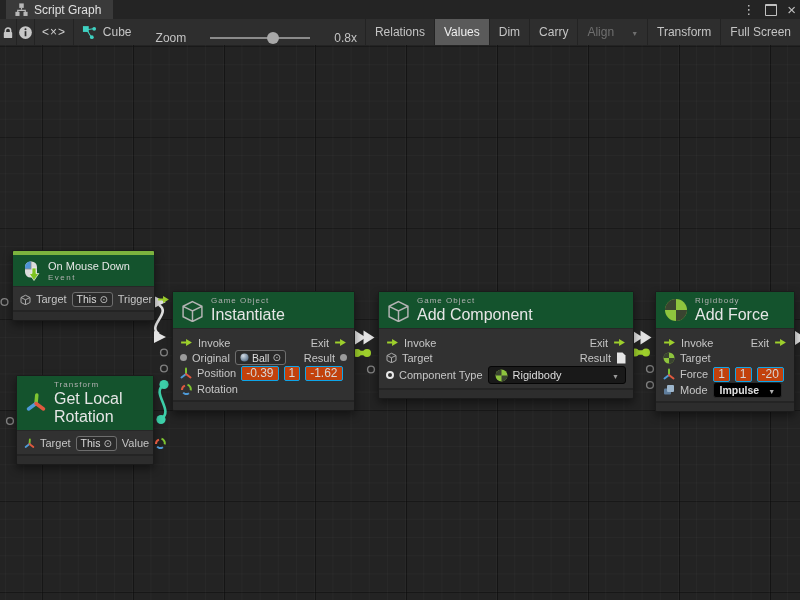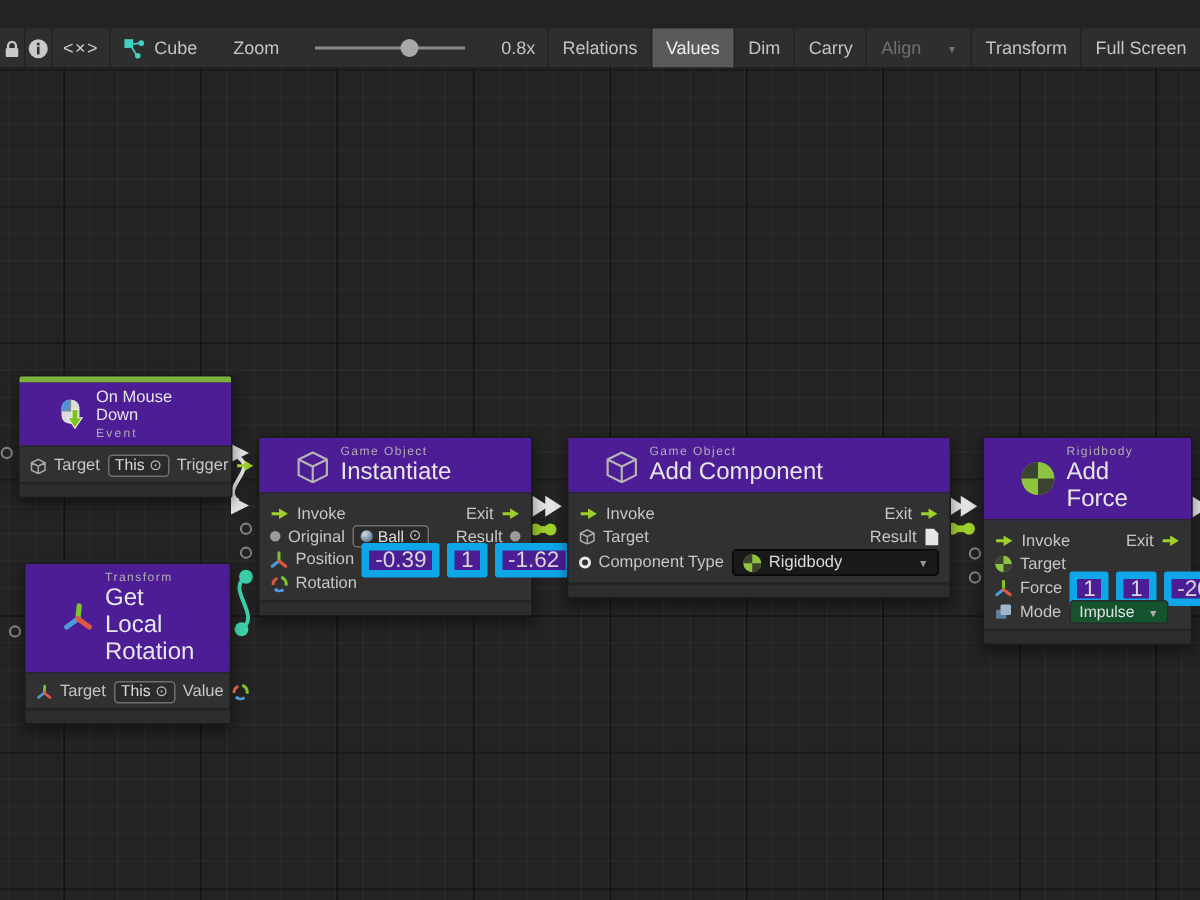--- a/index.html
+++ b/index.html
@@ -12,66 +12,84 @@
   .wc{font-size:13px;line-height:19px;cursor:default;}
   .wc-max{width:10px;height:9px;border:1.5px solid #c0c0c0;border-top-width:2.5px;border-radius:1px;}
   
   .toolbar{position:absolute;left:0;top:19px;width:800px;height:26px;background:#2e2e2e;border-bottom:1px solid #161616;display:flex;align-items:stretch;font-size:12px;color:#c4c4c4;}
   .tb-btn{display:flex;align-items:center;justify-content:center;border-right:1px solid #232323;padding:0 9px;white-space:nowrap;}
   .tb-btn.active{background:#5a5a5a;color:#efefef;}
   .tb-btn.disabled{color:#6f6f6f;gap:12px;}
   .tb-icon{width:26px;padding:0;}
   .tb-code{width:62px;padding:0;color:#cfcfcf;letter-spacing:1px;}
   .tb-breadcrumb{display:flex;align-items:center;gap:6px;padding:0 10px 0 8px;border-right:none;}
-  .tb-zoom{display:flex;align-items:center;gap:24px;padding:0 6px 0 14px;}
+  .tb-zoom{display:flex;align-items:flex-end;gap:24px;padding:0 6px 0 14px;}
   .slider{position:relative;width:100px;height:14px;}
   .slider-track{position:absolute;left:0;right:0;top:6px;height:2px;background:#8b8b8b;}
   .slider-handle{position:absolute;top:1px;width:12px;height:12px;border-radius:50%;background:#a8a8a8;}
   .zoom-value{color:#c4c4c4;}
   .caret{font-size:7px;margin-left:5px;transform:translateY(1px);}
   
   .canvas-bg{position:absolute;left:0;top:45px;width:800px;height:555px;background-color:#232323;
     background-image:
       linear-gradient(to right,rgba(255,255,255,0.022) 1px,transparent 1px),
       linear-gradient(to bottom,rgba(255,255,255,0.022) 1px,transparent 1px),
       linear-gradient(to right,rgba(0,0,0,0.42) 1px,transparent 1px),
       linear-gradient(to bottom,rgba(0,0,0,0.42) 1px,transparent 1px);
     background-size:18.2px 18.2px,18.2px 18.2px,91px 91px,91px 91px;
     background-position:5px 1px,5px 1px,42px 1px,42px 1px;}
   .wires{position:absolute;left:0;top:0;width:800px;height:600px;pointer-events:none;}
   
   .node{position:absolute;background:#313131;border:1px solid #1b1b1b;border-radius:2px;box-shadow:0 4px 9px rgba(0,0,0,.45);color:#c6c6c6;font-size:11px;}
   .n-bar{height:4px;background:#7cb33e;border-radius:1px 1px 0 0;}
-  .n-header{background:#4c1d95;display:flex;align-items:center;gap:7px;padding:4px 24px;border-bottom:1px solid #272727;min-height:26px;box-sizing:border-box;}
+  .n-header{background:#14532d;display:flex;align-items:center;gap:7px;padding:4px 8px;border-bottom:1px solid #272727;min-height:26px;box-sizing:border-box;}
   .n-group{font-size:8px;letter-spacing:1px;color:#b0b0b0;margin-bottom:1px;}
   .n-title{font-size:16px;color:#e6e6e6;}
   .n-sub{font-size:8px;letter-spacing:1.5px;color:#b0b0b0;margin-top:1px;}
   .n-body{padding:6px 7px 3px 7px;}
   .row{display:flex;align-items:center;gap:5px;height:15px;}
   .row.tall{height:16px;}
   .row.taller{height:20px;}
   .right{margin-left:auto;display:flex;align-items:center;gap:5px;}
   .n-footer{height:8px;background:#2d2d2d;border-top:2px solid #242424;border-radius:0 0 2px 2px;}
   .dot{width:7px;height:7px;border-radius:50%;background:#9a9a9a;flex:none;}
   .ring{width:8px;height:8px;border-radius:50%;border:2px solid #e8e8e8;box-sizing:border-box;flex:none;}
   .chip{display:inline-flex;align-items:center;gap:3px;background:#2a2a2a;border:1px solid #6e6e6e;border-radius:3px;padding:0 4px;height:13px;color:#dcdcdc;font-size:10.5px;}
   .chip .tgt{font-size:10px;color:#c0c0c0;}
-  .numbox{display:inline-flex;align-items:center;justify-content:flex-start;background:#4c1d95;border:5px solid #0ea5e9;border-radius:2px;padding:0 4px;height:13px;color:#d6d6d6;font-size:15px;}
+  .numbox{display:inline-flex;align-items:center;justify-content:flex-start;background:#c2410c;border:1px solid #0ea5e9;border-radius:2px;padding:0 4px;height:13px;color:#d6d6d6;font-size:12px;}
   .dropdown{display:inline-flex;align-items:center;gap:5px;background:#191919;border:1px solid #060606;border-radius:3px;padding:0 6px;height:16px;color:#dcdcdc;font-size:11px;width:140px;}
   .dropdown .caret{margin-left:auto;color:#9a9a9a;}
-  .enumchip{display:inline-flex;align-items:center;gap:4px;background:#14532d;border:1px solid #2a2a2a;border-radius:3px;padding:0 6px;height:14px;color:#e0e0e0;font-size:10.5px;}
+  .enumchip{display:inline-flex;align-items:center;gap:4px;background:#000000;border:1px solid #2a2a2a;border-radius:3px;padding:0 6px;height:14px;color:#e0e0e0;font-size:10.5px;font-weight:bold;}
   .enumchip .caret{color:#b0b0b0;}
   .lbl{white-space:nowrap;}
   svg{flex:none;display:block;}
 </style>
 </head>
 <body>
 
 <div class="stage">
 
+  <div class="titlebar">
+    <div class="tab">
+      <svg width="15" height="15" viewBox="0 0 16 16">
+        <g stroke="#b8b8b8" stroke-width="1.3" fill="none">
+          <path d="M8 6 V8 M4 12 V9 H12 V12"></path>
+        </g>
+        <rect x="5.6" y="1.5" width="4.8" height="4.8" fill="#b8b8b8"></rect>
+        <rect x="1.5" y="10.5" width="4.4" height="4.4" fill="#b8b8b8"></rect>
+        <rect x="10.1" y="10.5" width="4.4" height="4.4" fill="#b8b8b8"></rect>
+      </svg>
+      <span>Script Graph</span>
+    </div>
+    <div class="win-controls">
+      <span class="wc">⋮</span>
+      <span class="wc wc-max"></span>
+      <span class="wc" style="font-size:15px">×</span>
+    </div>
+  </div>
 
   <div class="toolbar">
     <div class="tb-btn tb-icon">
       <svg width="14" height="15" viewBox="0 0 16 16">
         <path d="M5 8 V5.8 a3 3 0 0 1 6 0 V8" stroke="#c8c8c8" stroke-width="1.8" fill="none"></path>
         <rect x="3.2" y="7.5" width="9.6" height="6.8" rx="1" fill="#c8c8c8"></rect>
       </svg>
     </div>
     <div class="tb-btn tb-icon" style="width:29px">
       <svg width="15" height="15" viewBox="0 0 16 16">

